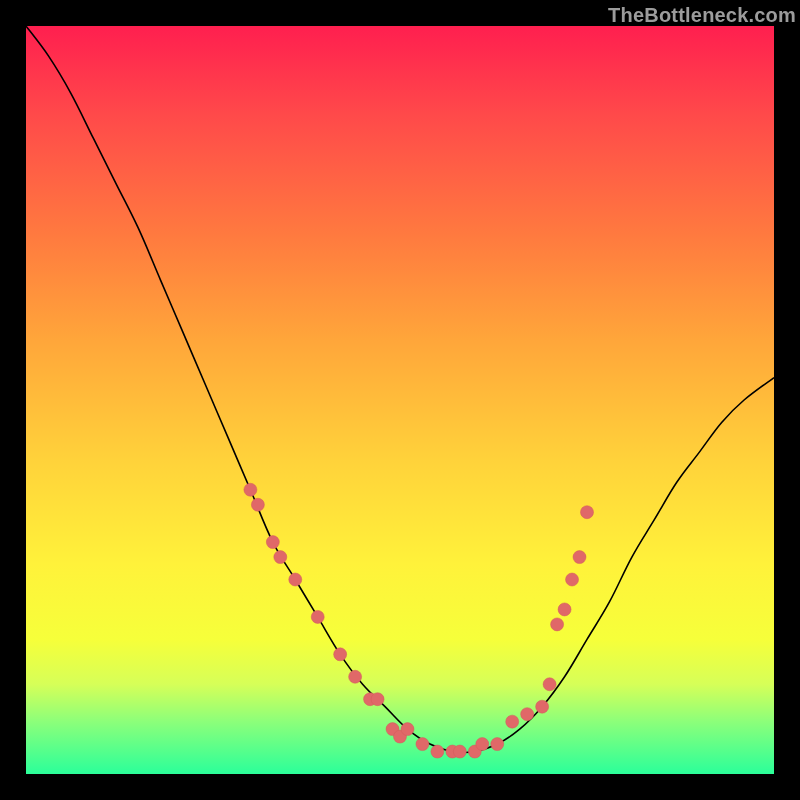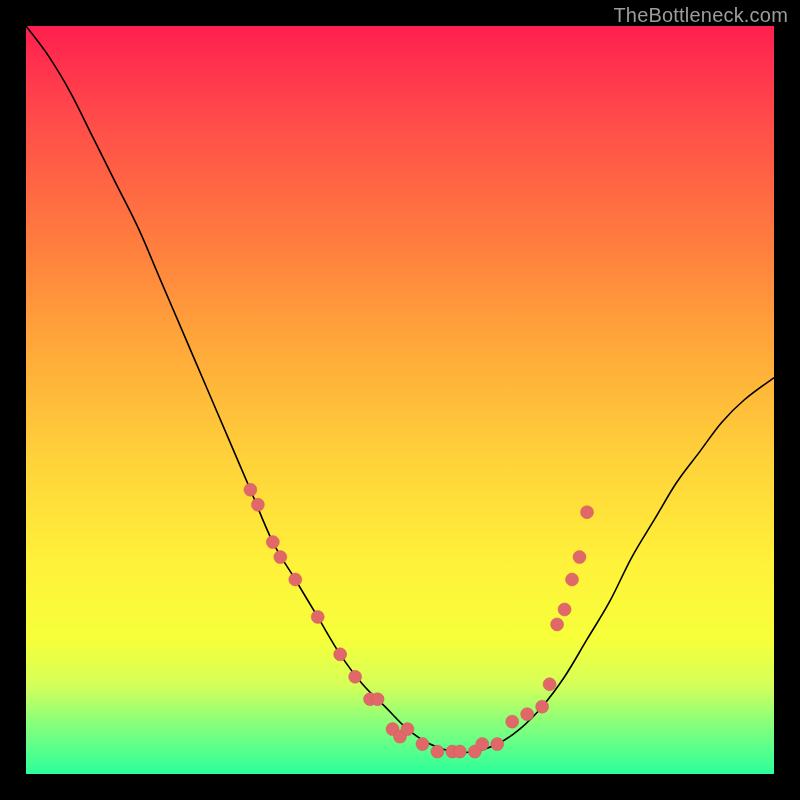--- a/index.html
+++ b/index.html
@@ -25,24 +25,24 @@
       #ffd23a 58%,
       #fff23a 72%,
       #f6ff3a 82%,
       #d6ff58 88%,
       #8cff7a 93%,
       #2bff9a 100%);
   }
   .watermark {
     position: absolute;
     top: 4px;
-    right: 12px;
+    right: 4px;
     color: #9c9c9c;
     font-size: 20px;
-    font-weight: 400;
+    font-weight: 700;
     letter-spacing: 0.2px;
     user-select: none;
   }
   svg.plot {
     position: absolute;
     left: 0;
     top: 0;
     width: 748px;
     height: 748px;
     overflow: visible;

